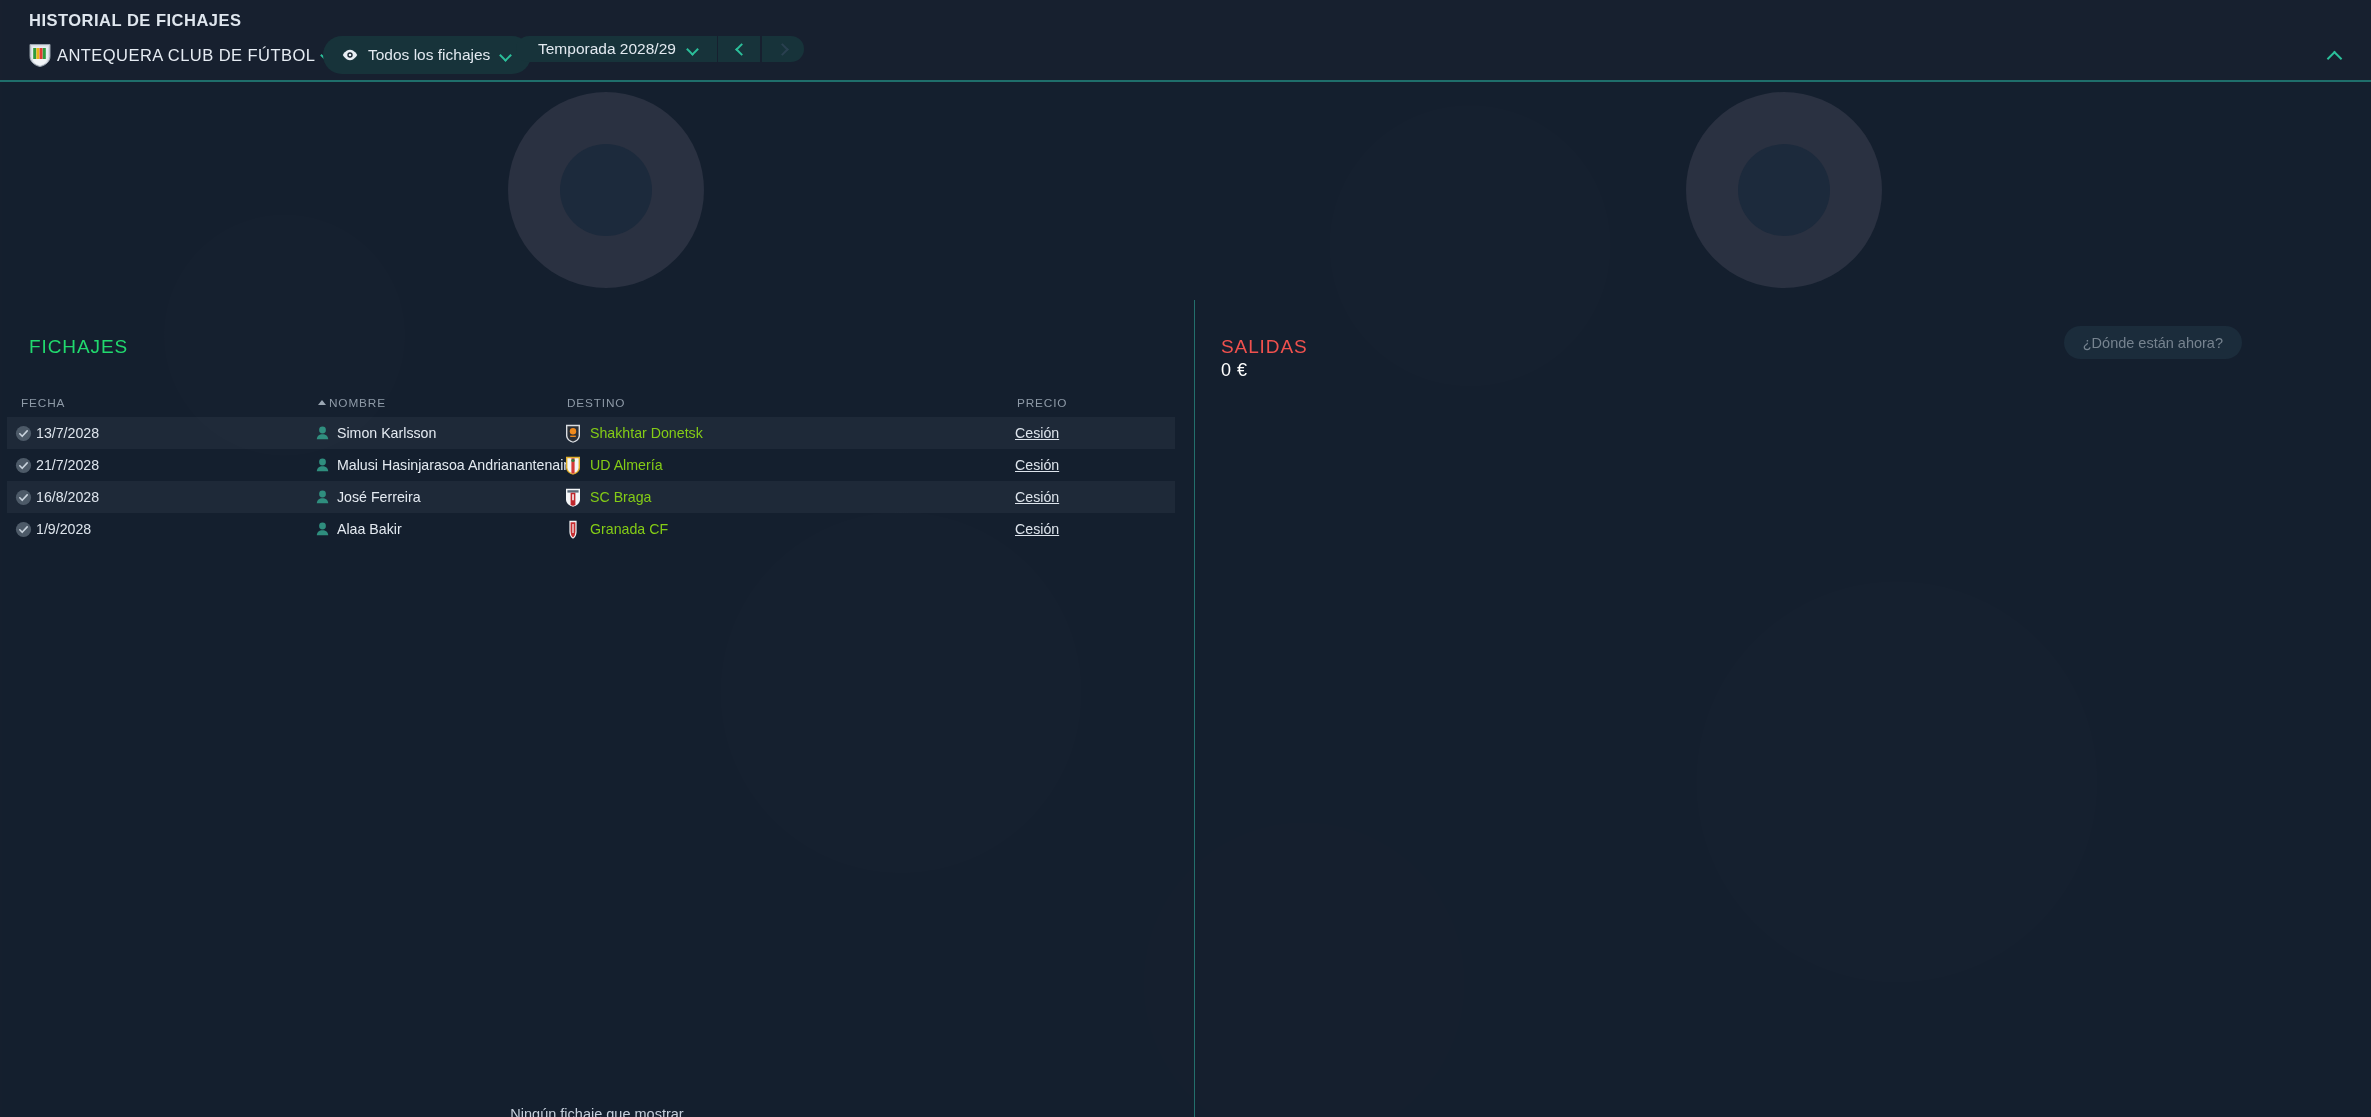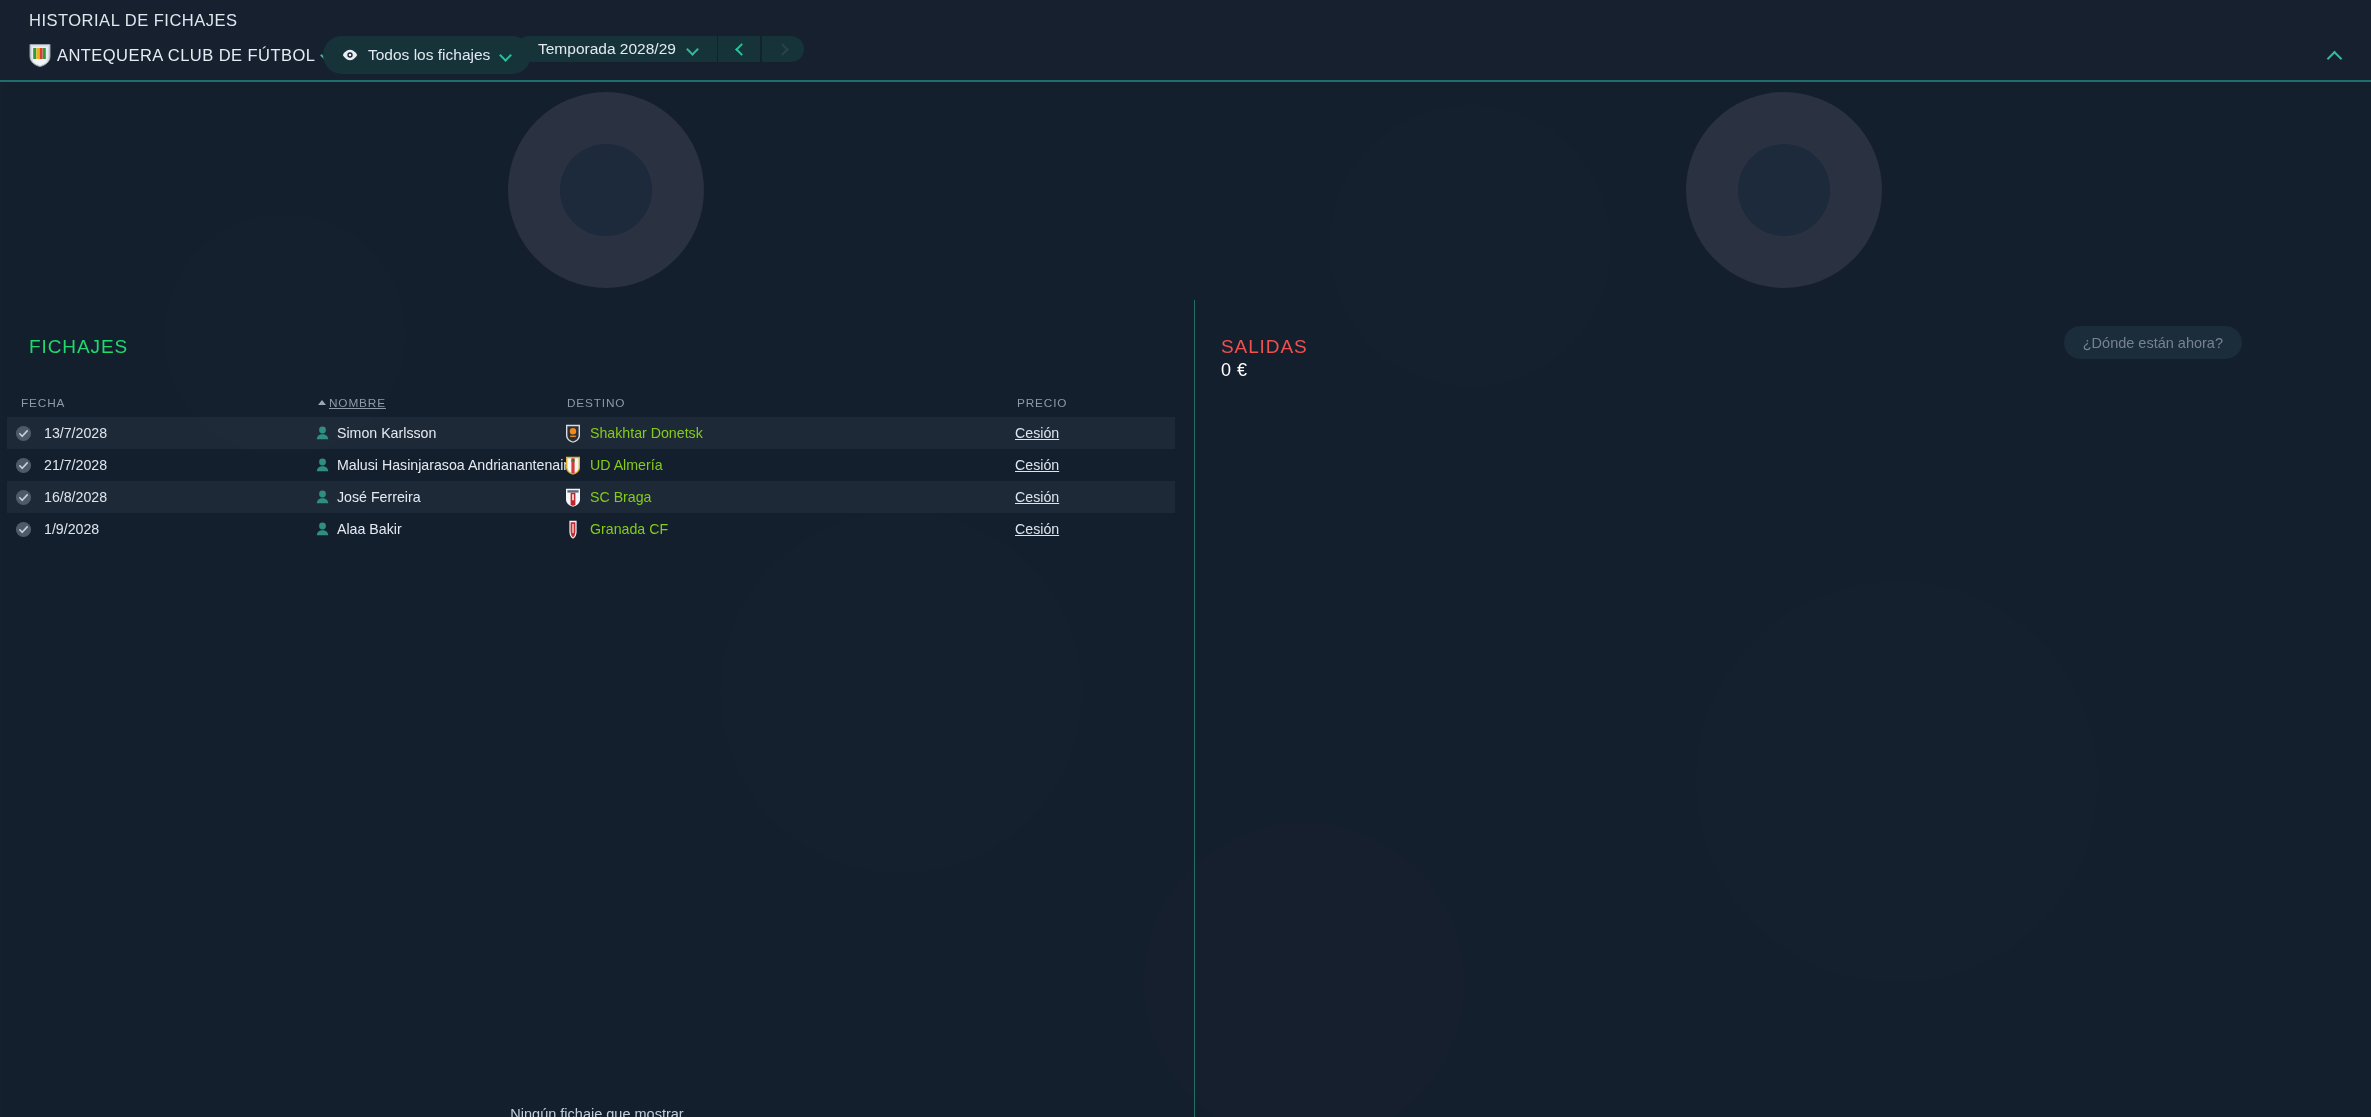--- a/index.html
+++ b/index.html
@@ -35,21 +35,21 @@
     width: 2371px;
     height: 80px;
     background: #17202f;
   }
   .titlebar-label {
     position: absolute;
     left: 29px; top: 11px;
     font-size: 16.5px;
     letter-spacing: 0.5px;
     color: #dfe6ee;
-    font-weight: 400;
+    font-weight: 700;
     white-space: nowrap;
   }
 
   
   .toolbar {
     position: absolute;
     left: 0; top: 34px;
     width: 2371px;
     height: 44px;
   }
@@ -301,41 +301,41 @@
   .th {
     position: absolute;
     top: 6px;
     font-size: 11.8px;
     letter-spacing: 0.85px;
     color: #8e9aa7;
     white-space: nowrap;
     cursor: pointer;
   }
   .th.c-fecha { left: 14px; }
-  .th.c-nombre { left: 311px; display: flex; align-items: center; gap: 3px; text-decoration: underline; }
+  .th.c-nombre { left: 311px; display: flex; align-items: center; gap: 3px; }
   .th.c-destino { left: 560px; }
   .th.c-precio  { left: 1010px; }
   .sort-caret {
     display: inline-block;
     width: 0; height: 0;
     border-left: 4.2px solid transparent;
     border-right: 4.2px solid transparent;
     border-bottom: 5px solid #9aa6b3;
     margin-bottom: 1px;
   }
 
   .row {
     position: relative;
     height: 32px;
     display: flex;
     align-items: center;
   }
   .row.alt { background: #1e2938; }
   .cell { position: absolute; display: flex; align-items: center; }
-  .c1 { left: 8px; gap: 12px; }
+  .c1 { left: 8px; gap: 4px; }
   .c2 { left: 309px; gap: 8px; }
   .c3 { left: 558px; gap: 9px; }
   .c4 { left: 1008px; }
 
   .date-txt  { font-size: 14.2px; color: #dde4ec; white-space: nowrap; }
   .name-txt  { font-size: 14.2px; color: #e4eaf1; white-space: nowrap; }
   .dest-txt  { font-size: 14.2px; color: #84cc16; white-space: nowrap; }
   .price-txt { font-size: 14.2px; color: #dde4ec; white-space: nowrap; text-decoration: underline; }
 
   .check-icon { width: 17px; height: 17px; flex: 0 0 auto; }

